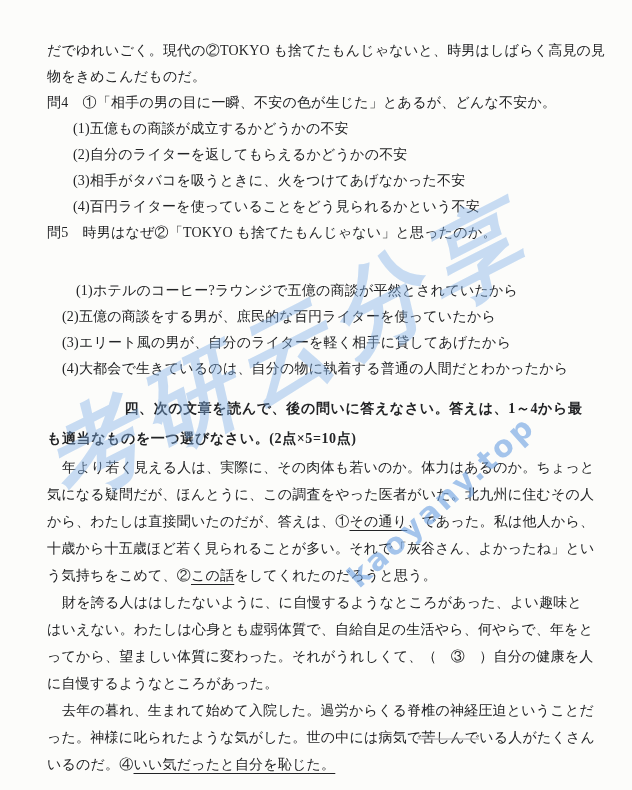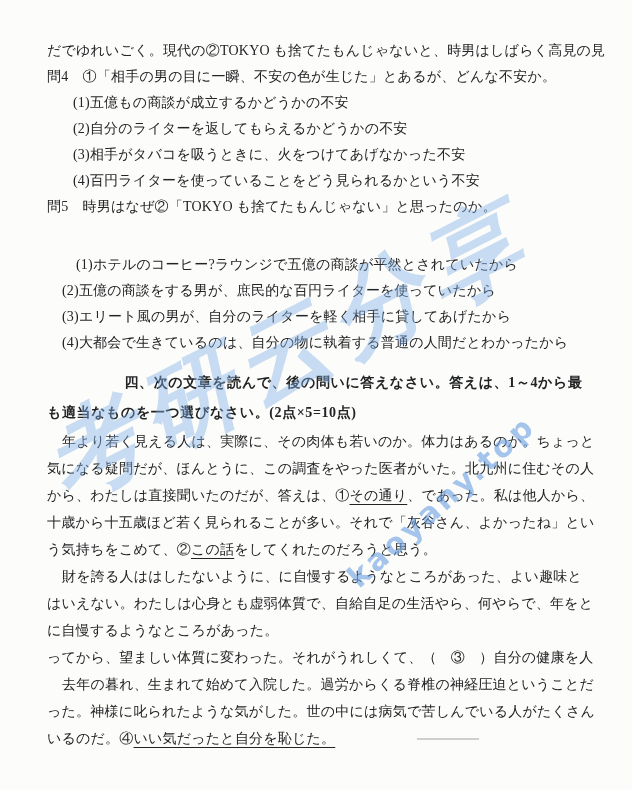--- a/index.html
+++ b/index.html
@@ -93,39 +93,40 @@
   }
 </style>
 </head>
 <body>
 
 <div class="page">
   <div class="callig">考研云分享</div>
   <div class="urlmark">kaoyany.top</div>
   <div class="doc" id="doc-lines">
       <div class="line grp-q ind-0"><span>だでゆれいごく。現代の②TOKYO も捨てたもんじゃないと、時男はしばらく高見の見</span></div>
+      <div class="line grp-q ind-0"><span>物をきめこんだものだ。</span></div>
       <div class="line grp-q ind-0"><span>問4　①「相手の男の目に一瞬、不安の色が生じた」とあるが、どんな不安か。</span></div>
       <div class="line grp-q ind-2"><span>(1)五億もの商談が成立するかどうかの不安</span></div>
       <div class="line grp-q ind-2"><span>(2)自分のライターを返してもらえるかどうかの不安</span></div>
       <div class="line grp-q ind-2"><span>(3)相手がタバコを吸うときに、火をつけてあげなかった不安</span></div>
       <div class="line grp-q ind-2"><span>(4)百円ライターを使っていることをどう見られるかという不安</span></div>
       <div class="line grp-q ind-0"><span>問5　時男はなぜ②「TOKYO も捨てたもんじゃない」と思ったのか。</span></div>
       <div class="line grp-q ind-3"><span>(1)ホテルのコーヒー?ラウンジで五億の商談が平然とされていたから</span></div>
       <div class="line grp-q ind-1"><span>(2)五億の商談をする男が、庶民的な百円ライターを使っていたから</span></div>
       <div class="line grp-q ind-1"><span>(3)エリート風の男が、自分のライターを軽く相手に貸してあげたから</span></div>
       <div class="line grp-q ind-1"><span>(4)大都会で生きているのは、自分の物に執着する普通の人間だとわかったから</span></div>
       <div class="line grp-header ind-4 gap-before"><span>四、次の文章を読んで、後の問いに答えなさい。答えは、1～4から最</span></div>
       <div class="line grp-header ind-0"><span>も適当なものを一つ選びなさい。(2点×5=10点)</span></div>
       <div class="line grp-passage ind-1"><span>年より若く見える人は、実際に、その肉体も若いのか。体力はあるのか。ちょっと</span></div>
       <div class="line grp-passage ind-0"><span>気になる疑問だが、ほんとうに、この調査をやった医者がいた。北九州に住むその人</span></div>
       <div class="line grp-passage ind-0"><span>から、わたしは直接聞いたのだが、答えは、①</span><span class="useg">その通り</span><span>、であった。私は他人から、</span></div>
       <div class="line grp-passage ind-0"><span>十歳から十五歳ほど若く見られることが多い。それで「灰谷さん、よかったね」とい</span></div>
       <div class="line grp-passage ind-0"><span>う気持ちをこめて、②</span><span class="useg">この話</span><span>をしてくれたのだろうと思う。</span></div>
       <div class="line grp-passage ind-1"><span>財を誇る人ははしたないように、に自慢するようなところがあった、よい趣味と</span></div>
       <div class="line grp-passage ind-0"><span>はいえない。わたしは心身とも虚弱体質で、自給自足の生活やら、何やらで、年をと</span></div>
+      <div class="line grp-passage ind-0"><span>ってから、望ましい体質に変わった。それがうれしくて、（　③　）自分の健康を人</span></div>
       <div class="line grp-passage ind-0"><span>に自慢するようなところがあった。</span></div>
-      <div class="line grp-passage ind-0"><span>ってから、望ましい体質に変わった。それがうれしくて、（　③　）自分の健康を人</span></div>
       <div class="line grp-passage ind-1"><span>去年の暮れ、生まれて始めて入院した。過労からくる脊椎の神経圧迫ということだ</span></div>
       <div class="line grp-passage ind-0"><span>った。神様に叱られたような気がした。世の中には病気で苦しんでいる人がたくさん</span></div>
       <div class="line grp-passage ind-0"><span>いるのだ。④</span><span class="useg">いい気だったと自分を恥じた。</span></div>
     </div>
   <div class="stray-line"></div>
 </div>
 
 </body></html>

